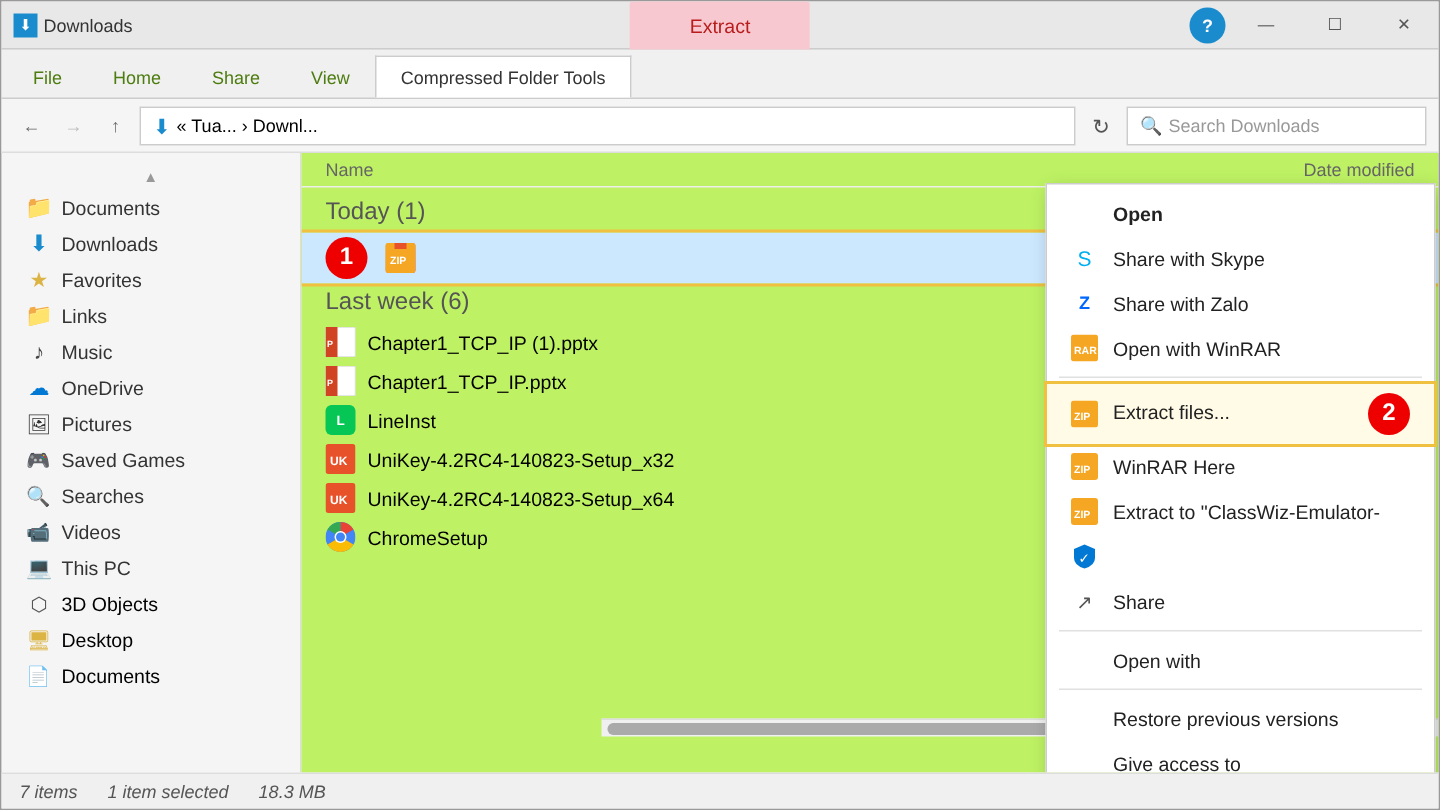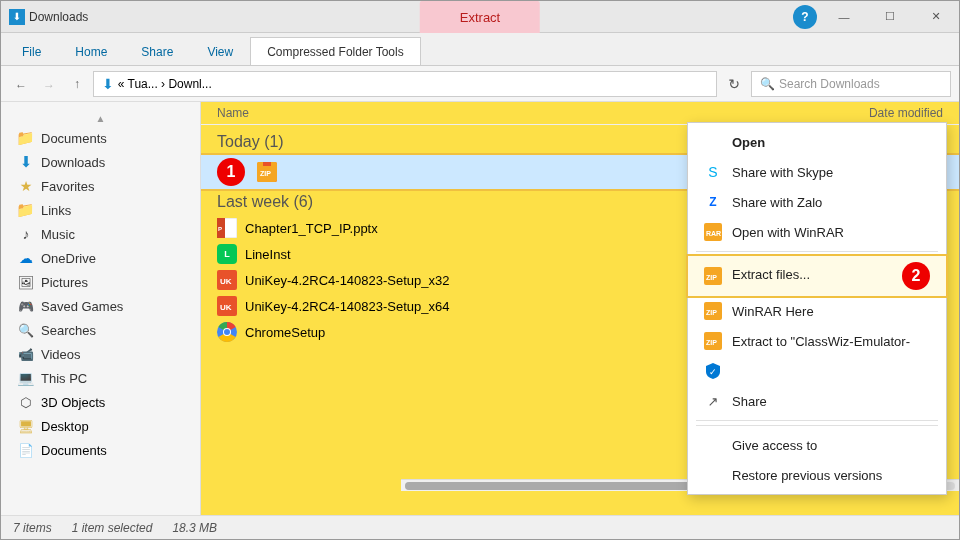--- a/index.html
+++ b/index.html
@@ -93,21 +93,21 @@
     .ribbon-tabs {
       display: flex;
       align-items: flex-end;
       height: 32px;
       padding: 0 4px;
     }
     .ribbon-tab {
       padding: 4px 16px;
       font-size: 12px;
       cursor: pointer;
-      color: #0369a1;
+      color: #4d7c0f;
       border: 1px solid transparent;
       border-bottom: none;
       height: 28px;
       display: flex;
       align-items: center;
     }
     .ribbon-tab.active {
       background: white;
       border-color: #ccc;
       font-weight: 500;
@@ -233,21 +233,21 @@
       align-items: center;
       justify-content: center;
       height: 16px;
       color: #999;
       font-size: 10px;
     }
 
     
     .content-area {
       flex: 1;
-      background: #fde047;
+      background: #bef264;
       overflow: hidden;
       position: relative;
     }
     .content-header {
       display: flex;
       padding: 4px 16px;
       border-bottom: 1px solid #eee;
       font-size: 12px;
       color: #666;
     }
@@ -311,21 +311,21 @@
       font-size: 16px;
       font-weight: bold;
       display: flex; align-items: center; justify-content: center;
       margin-right: 4px;
       flex-shrink: 0;
     }
 
     
     .context-menu {
       position: absolute;
-      right: 12px;
+      right: 2px;
       top: 20px;
       width: 260px;
       background: white;
       border: 1px solid #ccc;
       box-shadow: 2px 4px 12px rgba(0,0,0,0.2);
       z-index: 100;
       padding: 4px 0;
     }
     .ctx-item {
       display: flex;
@@ -536,20 +536,30 @@
                 <rect width="20" height="20" rx="2" fill="#f5a623"></rect>
                 <rect x="6" y="0" width="8" height="4" fill="#e8522a"></rect>
                 <text x="3" y="14" font-size="7" fill="white" font-weight="bold">ZIP</text>
               </svg>
             </div>
           </div>
         </div>
 
         <div class="group-header">Last week (6)</div>
 
+        <div class="file-item">
+          <div class="file-icon">
+            <svg width="20" height="20" viewBox="0 0 20 20">
+              <rect width="20" height="20" rx="1" fill="white" stroke="#ddd"></rect>
+              <rect x="0" y="0" width="8" height="20" fill="#d04423"></rect>
+              <text x="1" y="13" font-size="6" fill="white" font-weight="bold">P</text>
+            </svg>
+          </div>
+          <span>Chapter1_TCP_IP (1).pptx</span>
+        </div>
 
         <div class="file-item">
           <div class="file-icon">
             <svg width="20" height="20" viewBox="0 0 20 20">
               <rect width="20" height="20" rx="1" fill="white" stroke="#ddd"></rect>
               <rect x="0" y="0" width="8" height="20" fill="#d04423"></rect>
               <text x="1" y="13" font-size="6" fill="white" font-weight="bold">P</text>
             </svg>
           </div>
           <span>Chapter1_TCP_IP.pptx</span>
@@ -664,28 +674,32 @@
               <path d="M9 1 L16 4 L16 10 Q16 15 9 17 Q2 15 2 10 L2 4 Z" fill="#0078d4"></path>
               <text x="5" y="13" font-size="9" fill="white">✓</text>
             </svg>
           </div>
         </div>
         <div class="ctx-item">
           <div class="ctx-icon share-icon-sm">↗</div>
           <span>Share</span>
         </div>
         <div class="ctx-separator"></div>
+        <div class="ctx-item">
+          <div class="ctx-icon"></div>
+          <span>Open with</span>
+        </div>
         <div class="ctx-separator"></div>
+        <div class="ctx-item">
+          <div class="ctx-icon"></div>
+          <span>Restore previous versions</span>
+        </div>
         <div class="ctx-item">
           <div class="ctx-icon"></div>
           <span>Give access to</span>
-        </div>
-        <div class="ctx-item">
-          <div class="ctx-icon"></div>
-          <span>Restore previous versions</span>
         </div>
 
       </div>
 
     </div>
   </div>
 
   <div class="status-bar">
     <span>7 items</span>
     <span>1 item selected</span>

